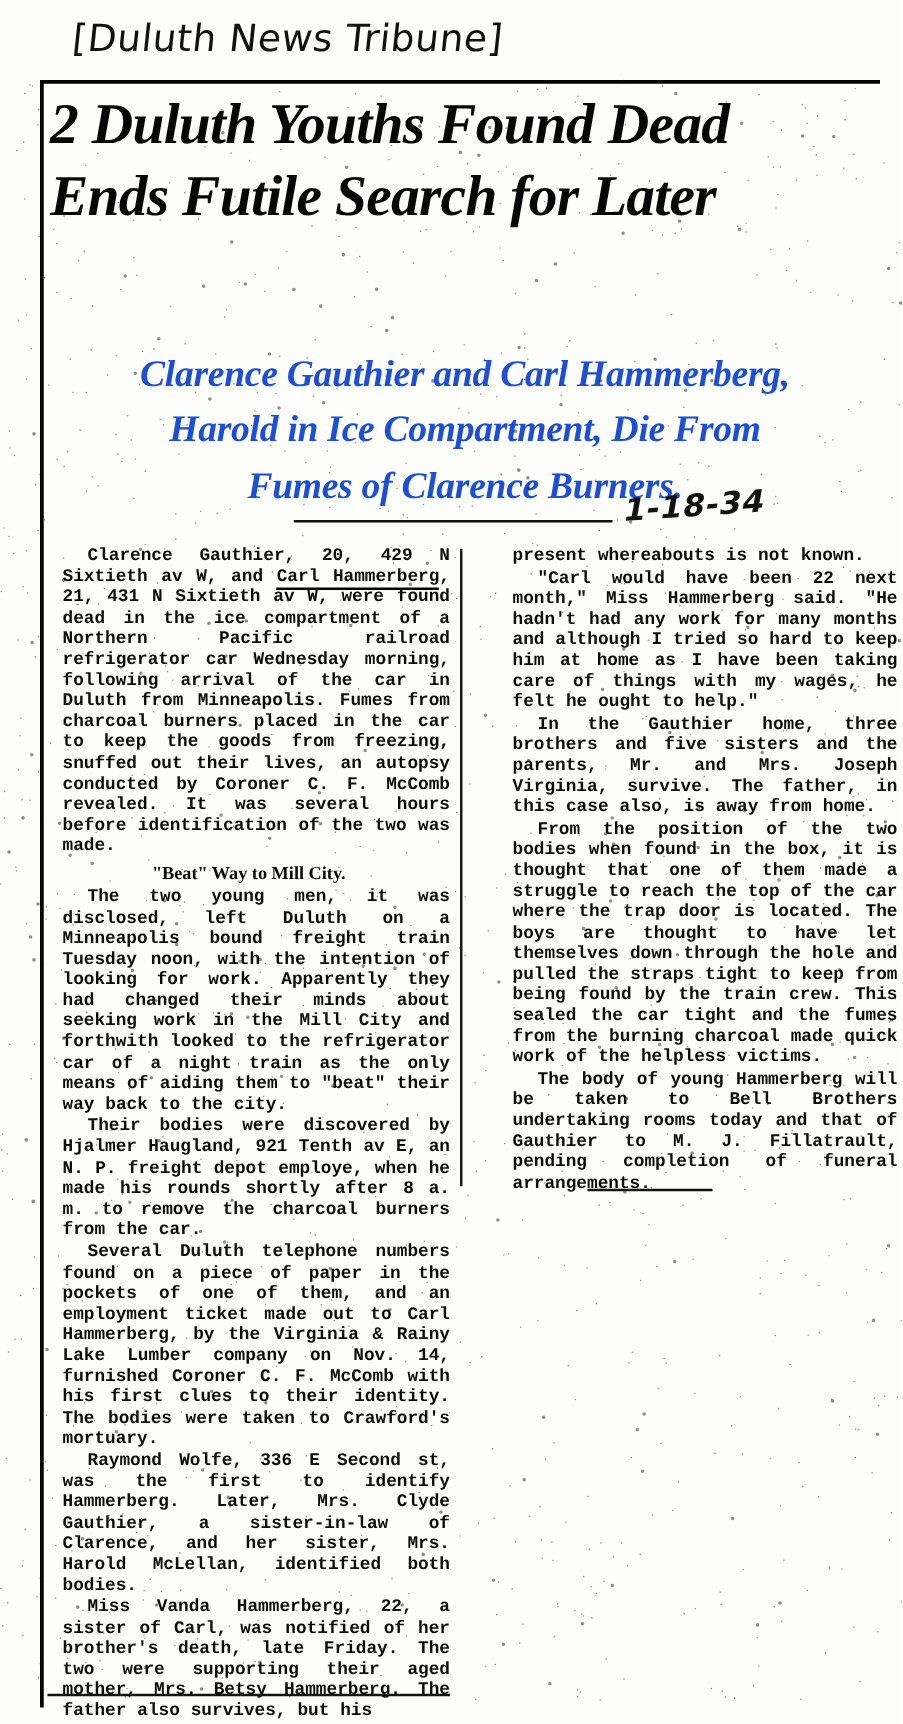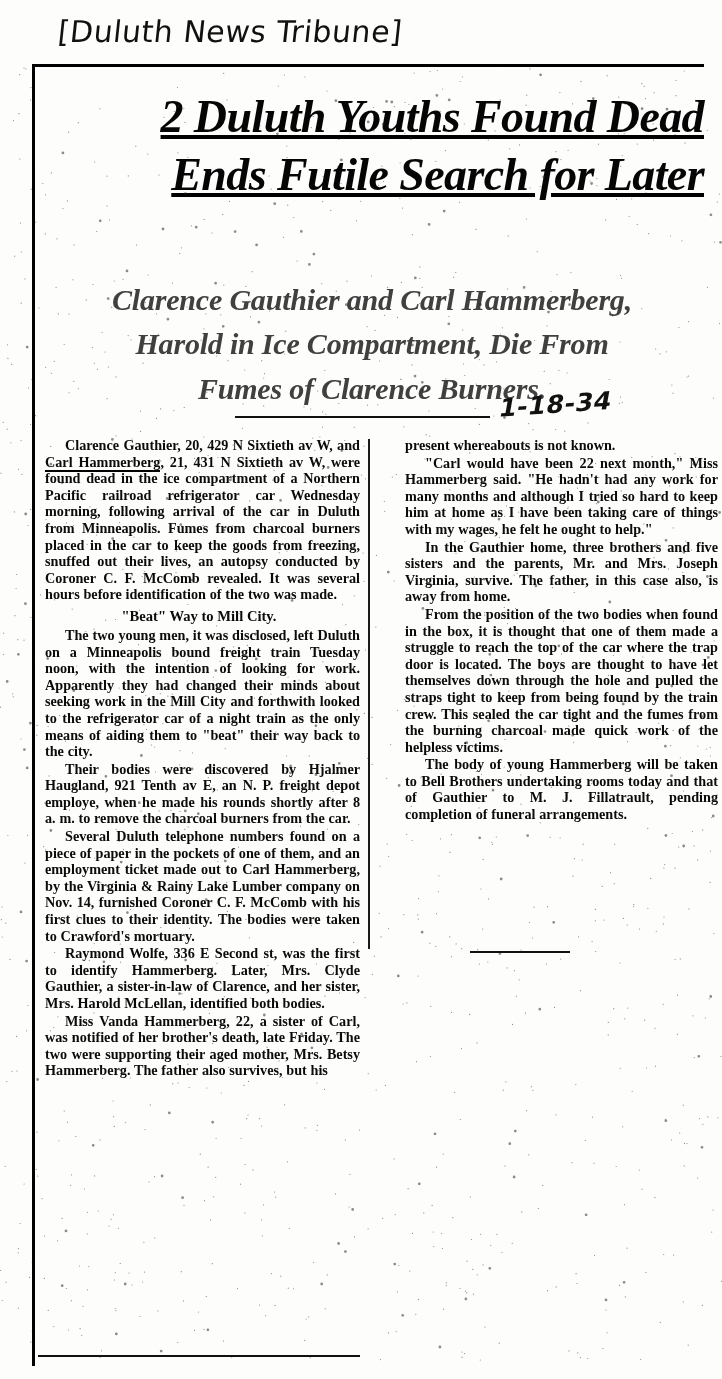--- a/index.html
+++ b/index.html
@@ -52,24 +52,23 @@
     height: 1302px;
     border-top: 3px solid #000;
     border-left: 3px solid #000;
     box-sizing: border-box;
   }
 
   
   #headline-block {
     position: absolute;
     left: 40px;
-    top: 88px;
+    top: 70px;
     width: 664px;
-    text-align: right;
-    text-decoration: underline;
+    text-align: left;
   }
   .headline-line {
     font-family: "Liberation Serif", serif;
     font-weight: 700;
     font-style: italic;
     font-size: 46px;
     line-height: 1.27;
     letter-spacing: -0.6px;
     white-space: nowrap;
     color: #050505;
@@ -84,21 +83,21 @@
     text-align: center;
   }
   .subheadline-line {
     font-family: "Liberation Serif", serif;
     font-weight: 700;
     font-style: italic;
     font-size: 30px;
     line-height: 1.48;
     letter-spacing: -0.2px;
     white-space: nowrap;
-    color: #404040;
+    color: #1d4ed8;
   }
 
   
   #subhead-rule {
     position: absolute;
     left: 235px;
     top: 416px;
     width: 255px;
     height: 0;
     border-top: 2px solid #111;
@@ -127,26 +126,26 @@
   }
   #column-divider {
     position: absolute;
     left: 330px;
     top: 2px;
     width: 0;
     height: 510px;
     border-left: 2px solid #1a1a1a;
   }
   .para {
-    font-family: Liberation Serif, serif;
+    font-family: Liberation Mono, monospace;
     font-weight: 700;
     font-size: 14.2px;
     line-height: 16.6px;
     text-align: justify;
-    margin: 0 0 1px 7px;
+    margin: 0 0 1px 12px;
     text-indent: 20px;
     color: #0b0b0b;
     word-spacing: 0.2px;
     -webkit-font-smoothing: none;
   }
   .para.no-indent { text-indent: 0; }
   .subhead-inline {
     font-family: "Liberation Serif", serif;
     font-weight: 700;
     font-size: 14.6px;

